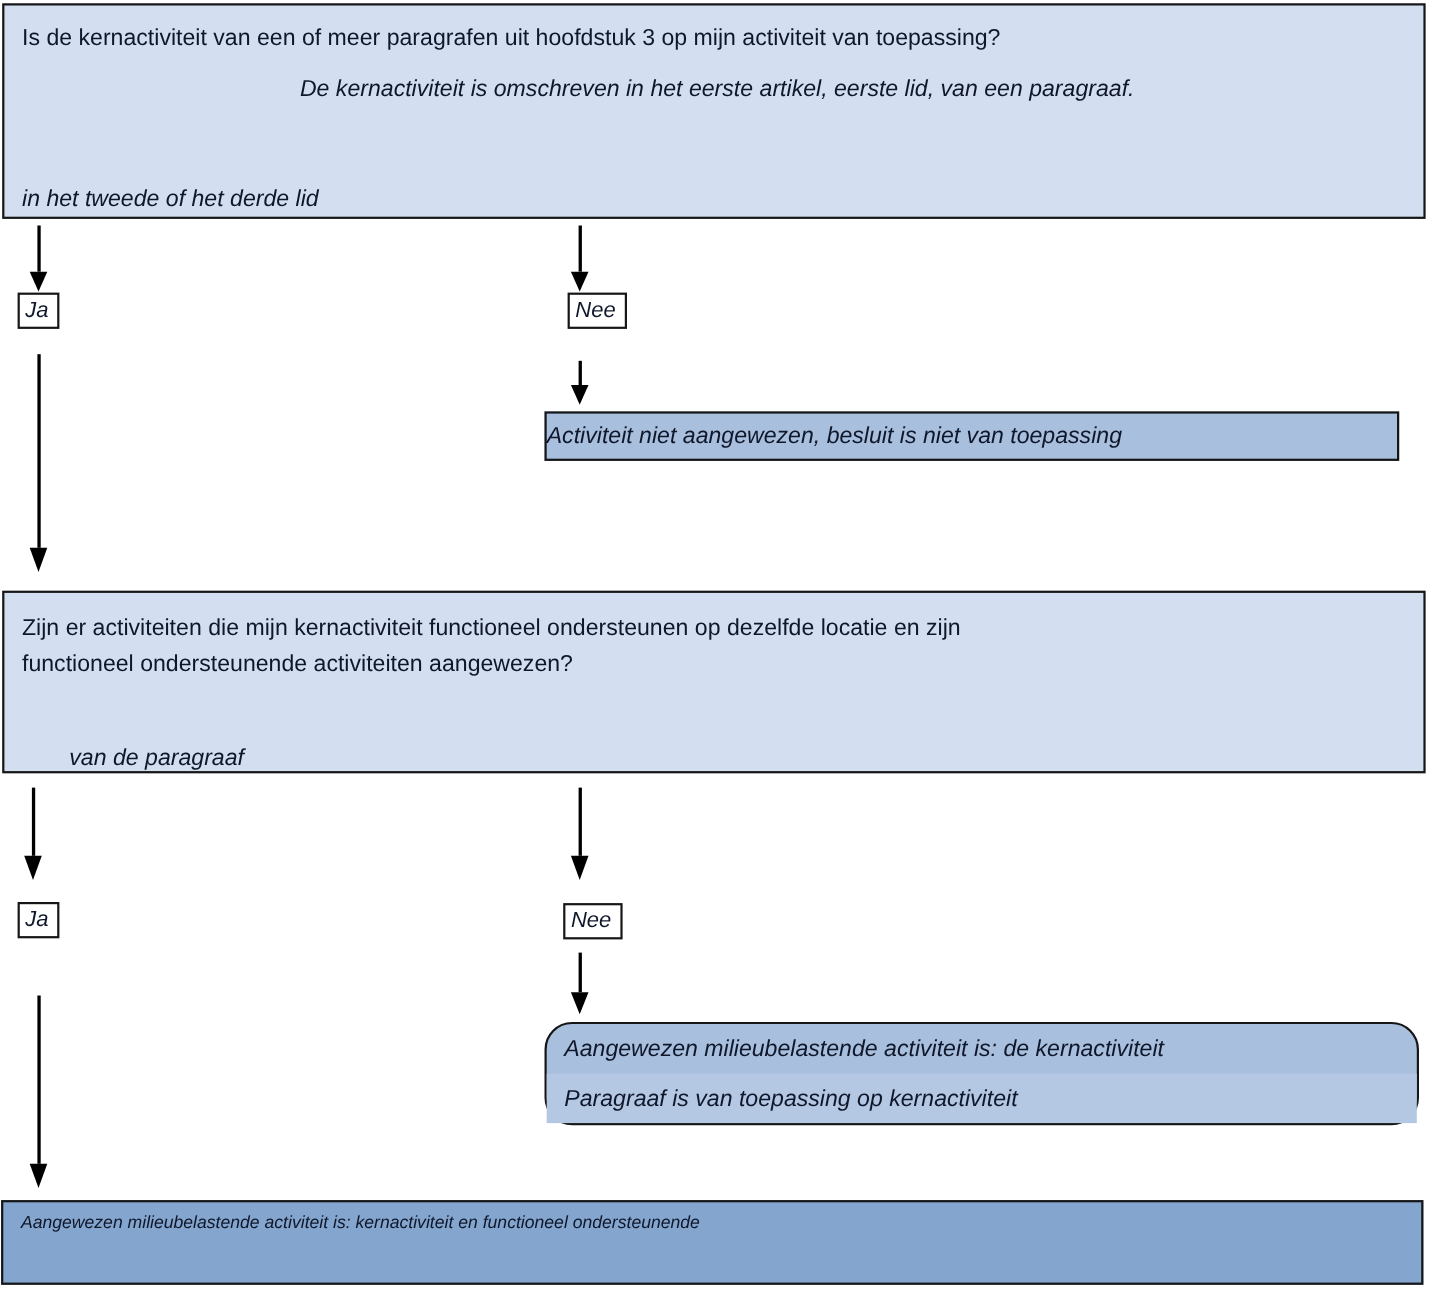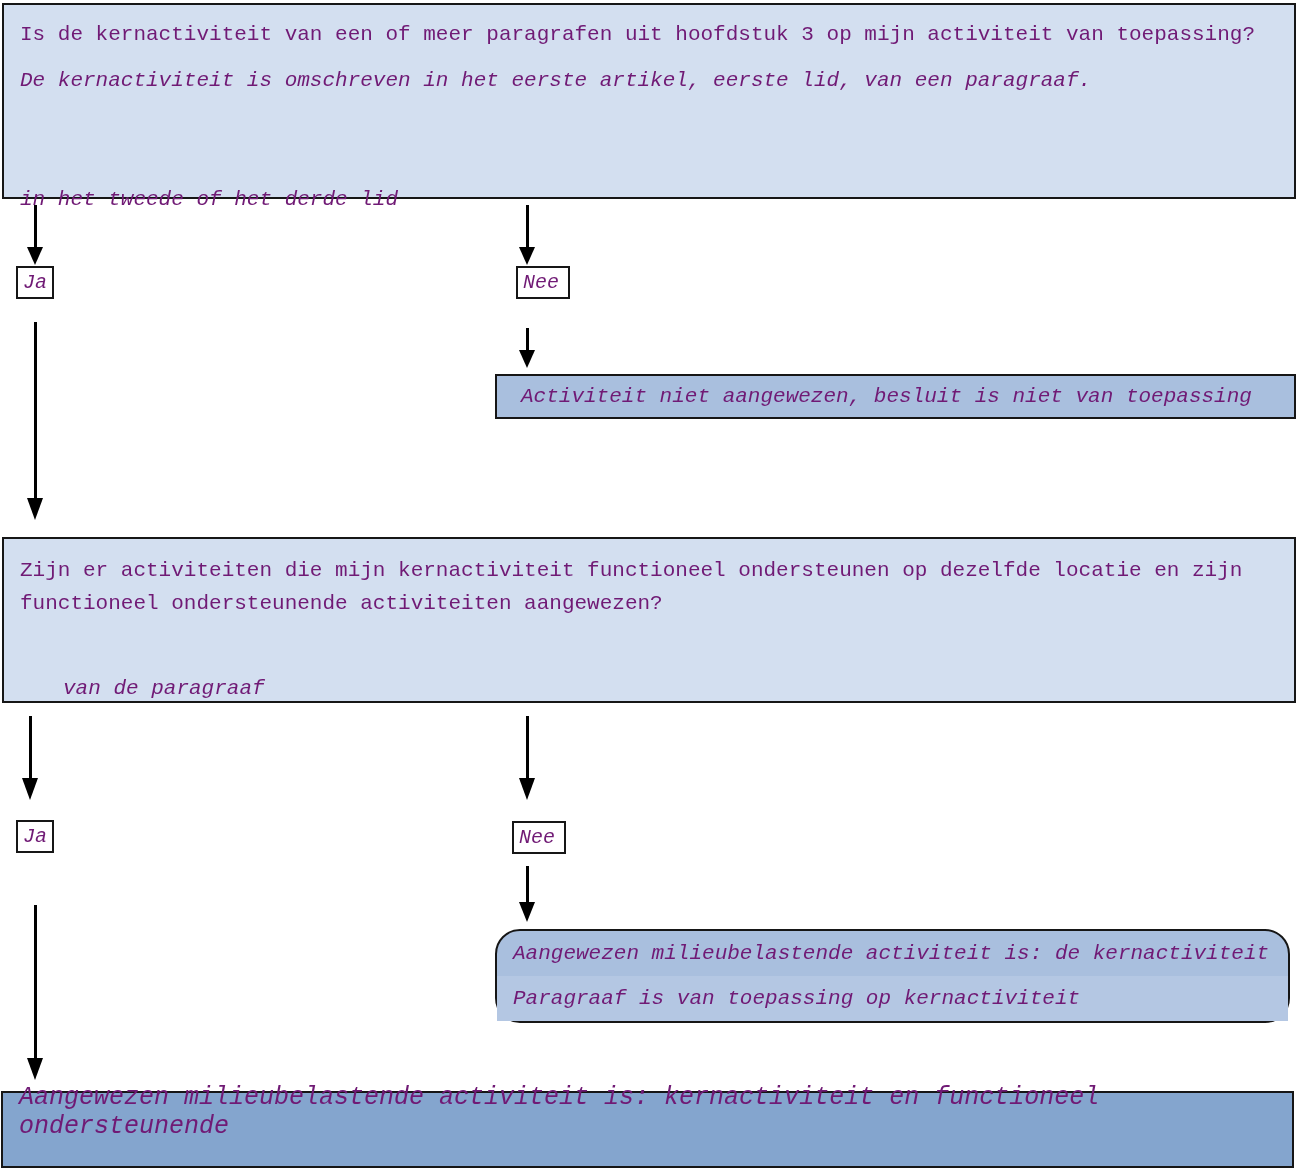--- a/index.html
+++ b/index.html
@@ -1,21 +1,21 @@
 <!DOCTYPE html>
 <html><head>
 <meta charset="utf-8">
 <style>
   html,body{margin:0;padding:0;background:#ffffff;}
   #canvas{
     position:relative;
     width:1299px;height:1172px;
     background:#ffffff;
-    font-family:Liberation Mono, monospace;
-    color:#701a75;
+    font-family:Liberation Sans, sans-serif;
+    color:#0f172a;
     overflow:hidden;
   }
   
   .qbox{
     position:absolute;left:2px;width:1258px;
     background:#d3dff0;
     border:2px solid #161616;
     padding:0 16px;
   }
   #q1{top:3px;height:192px;}
@@ -41,30 +41,30 @@
   
   .mbox{
     position:absolute;
     border:2px solid #161616;
     font-size:21px;font-style:italic;
     box-sizing:content-box;
   }
   #m1{
     left:495px;top:374px;width:773px;height:41px;
     background:#a9bfde;
-    display:flex;align-items:center;padding-left:24px;
+    display:flex;align-items:center;
   }
   #m2{left:495px;top:929px;width:791px;height:90px;background:#a9bfde;border-radius:25px;}
   .m2row{height:45px;display:flex;align-items:center;padding-left:16px;}
   .m2row.r2{background:#b4c7e3;}
   
   #b{
     left:1px;top:1091px;width:1293px;height:77px;
     position:absolute;border:2px solid #161616;
-    background:#84a5ce;font-size:25px;font-style:italic;
+    background:#84a5ce;font-size:16px;font-style:italic;
     box-sizing:border-box;
   }
   .brow{height:37px;display:flex;align-items:center;padding-left:16px;}
   .brow.r2{border-top:1px solid rgba(255,255,255,0.35);}
   
   .arrow{position:absolute;width:16px;}
   .arrow .stem{
     position:absolute;top:0;left:50%;margin-left:-1.5px;
     width:3px;background:#000000;
   }
@@ -78,22 +78,22 @@
   .head-20{border-top:20px solid #000000;}
   .head-22{border-top:22px solid #000000;}
 </style>
 </head>
 <body>
 
 <div id="canvas">
 
   <div id="q1" class="qbox">
     <div class="line" style="top:16px;">Is de kernactiviteit van een of meer paragrafen uit hoofdstuk 3 op mijn activiteit van toepassing?</div>
-    <div class="line it" style="top:62px;">De kernactiviteit is omschreven in het eerste artikel, eerste lid, van een paragraaf.</div>
-    <div class="line it" style="top:162px;margin-top:19px;">in het tweede of het derde lid</div>
+    <div class="line it" style="top:62px;text-align:center;">De kernactiviteit is omschreven in het eerste artikel, eerste lid, van een paragraaf.</div>
+    <div class="line it" style="top:162px;">in het tweede of het derde lid</div>
   </div>
 
   <div class="arrow" style="left:27px;top:205px;height:60px;">
     <div class="stem" style="height:42px;"></div>
     <div class="head head-18"></div>
   </div>
   <div class="arrow" style="left:519px;top:205px;height:60px;">
     <div class="stem" style="height:42px;"></div>
     <div class="head head-18"></div>
   </div>

